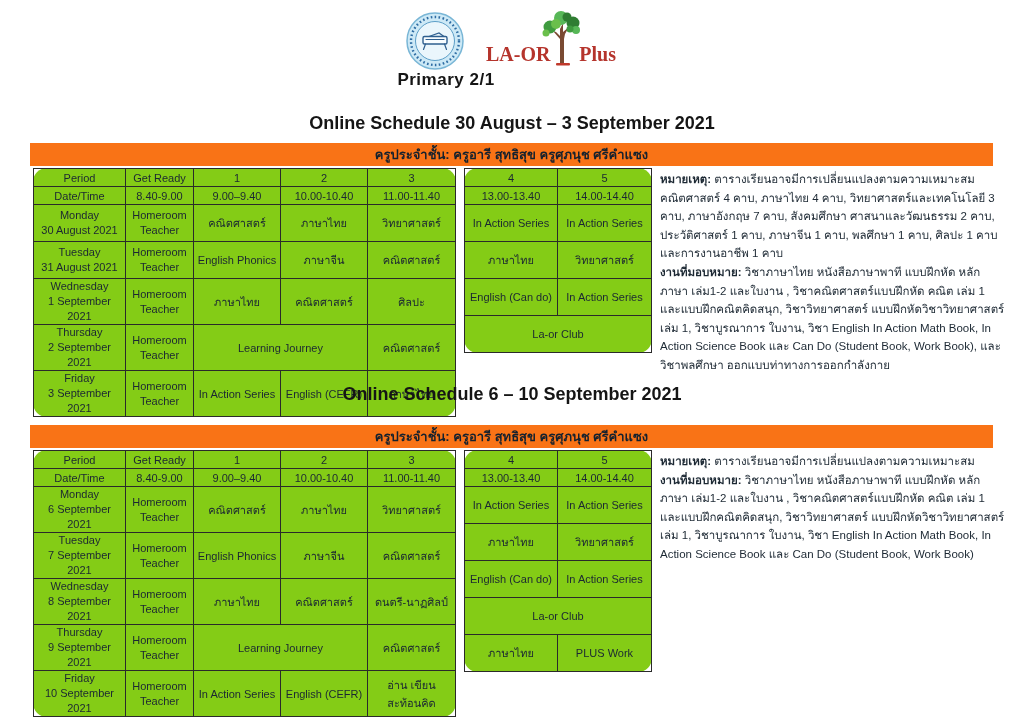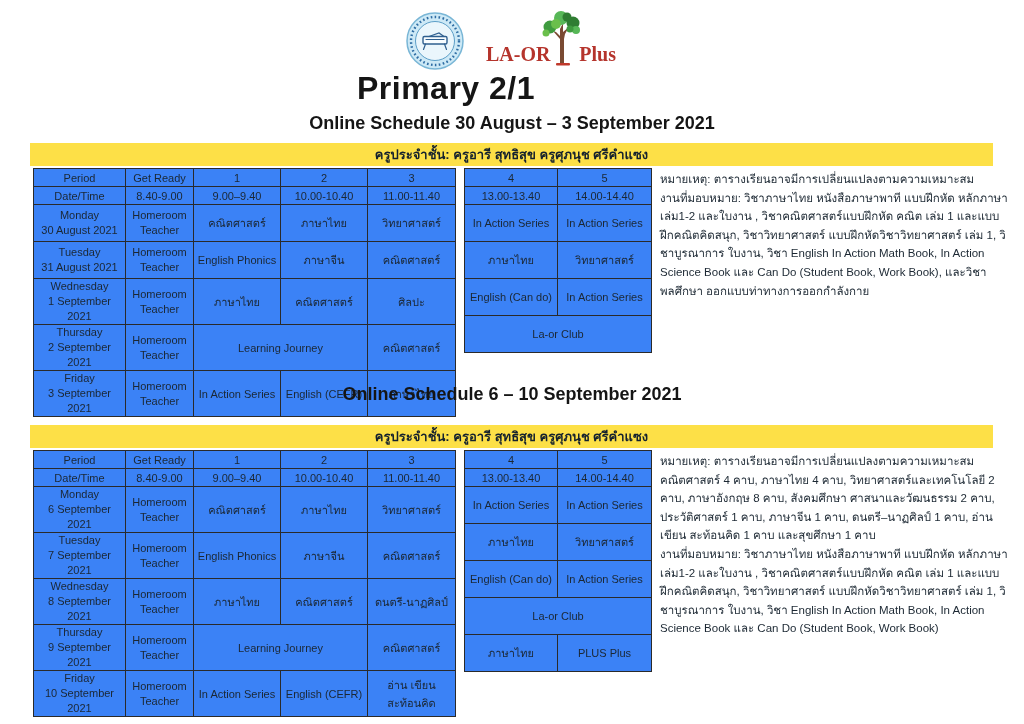--- a/index.html
+++ b/index.html
@@ -15,56 +15,56 @@
   .emblem { width:58px; height:58px; }
   .laor-logo { position:relative; width:132px; height:58px; }
   .laor-logo svg.tree { position:absolute; left:44px; top:-3px; }
   .laor-text { position:absolute; bottom:4px; left:0; width:132px;
                display:flex; justify-content:space-between; align-items:baseline;
                font-family:"Liberation Serif","DejaVu Serif",serif;
                color:#b5342c; font-size:20px; font-weight:600; }
   .laor-text .plus { margin-right:2px;text-align:right; }
 
   .page-title { position:absolute; top:70px; left:0; width:892px; text-align:center;
-                font-size:32px; font-weight:bold; color:#151515; letter-spacing:0.5px; }
+                font-size:17px; font-weight:bold; color:#151515; letter-spacing:0.5px; }
 
   .sec-title { position:absolute; left:0; width:1024px; text-align:center;
                font-size:18px; font-weight:bold; color:#151515; }
   #s1-title { top:113px; }
   #s2-title { top:384px; }
 
   
-  .bar { position:absolute; left:30px; width:963px; height:23px; background:#fde047;
+  .bar { position:absolute; left:30px; width:963px; height:23px; background:#f97316;
          display:flex; align-items:center; justify-content:center;
          font-size:13px; font-weight:bold; color:#14212e; }
   #s1-bar { top:143px; }
   #s2-bar { top:425px; }
 
   
   .body-row { position:absolute; left:33px; display:flex; align-items:flex-start; }
   #s1-body { top:168px; }
   #s2-body { top:450px; }
 
-  table.tbl { border-collapse:collapse; table-layout:fixed; background:#3b82f6; }
+  table.tbl { border-collapse:collapse; table-layout:fixed; background:#84cc16;border-radius:14px; }
   table.tbl td { border:1px solid #2a2a2a; text-align:center; vertical-align:middle;
                  padding:0 2px; font-size:11px; color:#1b2733; overflow:hidden; }
   .tbl-am { width:422px; }
   .tbl-pm { width:187px; margin-left:8px; }
   col.c-period { width:92px; } col.c-ready { width:68px; }
   col.c-p { width:87px; } col.c-p2 { width:88px; }
   col.c4 { width:93px; } col.c5 { width:94px; }
   tr.hrow { height:18px; }
   tr.drow { height:37px; }
   td .l { display:block; line-height:15px; }
   td.subj { font-size:11.5px; }
 
   
   .notes { width:348px; margin-left:8px; margin-top:2px; font-size:11.5px;
            line-height:18.6px; color:#1c2833; text-align:left; }
-  .notes .b { font-weight:normal; }
+  .notes .b { font-weight:bold; }
   .notes div { margin:0; }
 </style>
 </head>
 <body>
 
 <div class="page">
 
   <div class="logos">
     <div class="emblem">
       <svg width="58" height="58" viewBox="0 0 58 58">
@@ -220,20 +220,21 @@
         <td class="subj">In Action Series</td>
       </tr>
       <tr class="drow">
         <td class="subj" colspan="2">La-or Club</td>
       </tr>
     </tbody>
       </table>
 
     <div class="notes">
       <div><span class="b">หมายเหตุ:</span><span> ตารางเรียนอาจมีการเปลี่ยนแปลงตามความเหมาะสม</span></div>
+      <div>คณิตศาสตร์ 4 คาบ, ภาษาไทย 4 คาบ, วิทยาศาสตร์และเทคโนโลยี 3 คาบ, ภาษาอังกฤษ 7 คาบ, สังคมศึกษา ศาสนาและวัฒนธรรม 2 คาบ, ประวัติศาสตร์ 1 คาบ, ภาษาจีน 1 คาบ, พลศึกษา 1 คาบ, ศิลปะ 1 คาบ และการงานอาชีพ 1 คาบ</div>
       <div><span class="b">งานที่มอบหมาย:</span><span> วิชาภาษาไทย หนังสือภาษาพาที แบบฝึกหัด หลักภาษา เล่ม1-2 และใบงาน , วิชาคณิตศาสตร์แบบฝึกหัด คณิต เล่ม 1 และแบบฝึกคณิตคิดสนุก, วิชาวิทยาศาสตร์ แบบฝึกหัดวิชาวิทยาศาสตร์ เล่ม 1, วิชาบูรณาการ ใบงาน, วิชา English In Action Math Book, In Action Science Book และ Can Do (Student Book, Work Book), และวิชาพลศึกษา ออกแบบท่าทางการออกกำลังกาย</span></div>
     </div>
   </div>
 
   <div id="s2-title" class="sec-title">Online Schedule 6 – 10 September 2021</div>
   <div id="s2-bar" class="bar">
     <span>ครูประจำชั้น: ครูอารี  สุทธิสุข ครูศุภนุช  ศรีคำแซง</span>
   </div>
 
   <div id="s2-body" class="body-row">
@@ -351,25 +352,24 @@
       </tr>
       <tr class="drow">
         <td class="subj">English (Can do)</td>
         <td class="subj">In Action Series</td>
       </tr>
       <tr class="drow">
         <td class="subj" colspan="2">La-or Club</td>
       </tr>
       <tr class="drow">
         <td class="subj">ภาษาไทย</td>
-        <td class="subj">PLUS Plus</td>
+        <td class="subj">PLUS Work</td>
       </tr>
     </tbody>
       </table>
 
     <div class="notes">
       <div><span class="b">หมายเหตุ:</span><span> ตารางเรียนอาจมีการเปลี่ยนแปลงตามความเหมาะสม</span></div>
-      <div>คณิตศาสตร์ 4 คาบ, ภาษาไทย 4 คาบ, วิทยาศาสตร์และเทคโนโลยี 2 คาบ, ภาษาอังกฤษ 8 คาบ, สังคมศึกษา ศาสนาและวัฒนธรรม 2 คาบ, ประวัติศาสตร์ 1 คาบ, ภาษาจีน 1 คาบ, ดนตรี–นาฏศิลป์ 1 คาบ, อ่าน เขียน สะท้อนคิด 1 คาบ และสุขศึกษา 1 คาบ</div>
       <div><span class="b">งานที่มอบหมาย:</span><span> วิชาภาษาไทย หนังสือภาษาพาที แบบฝึกหัด หลักภาษา เล่ม1-2 และใบงาน , วิชาคณิตศาสตร์แบบฝึกหัด คณิต เล่ม 1 และแบบฝึกคณิตคิดสนุก, วิชาวิทยาศาสตร์ แบบฝึกหัดวิชาวิทยาศาสตร์ เล่ม 1, วิชาบูรณาการ ใบงาน, วิชา English In Action Math Book, In Action Science Book และ Can Do (Student Book, Work Book)</span></div>
     </div>
   </div>
 
 </div>
 
 </body></html>

